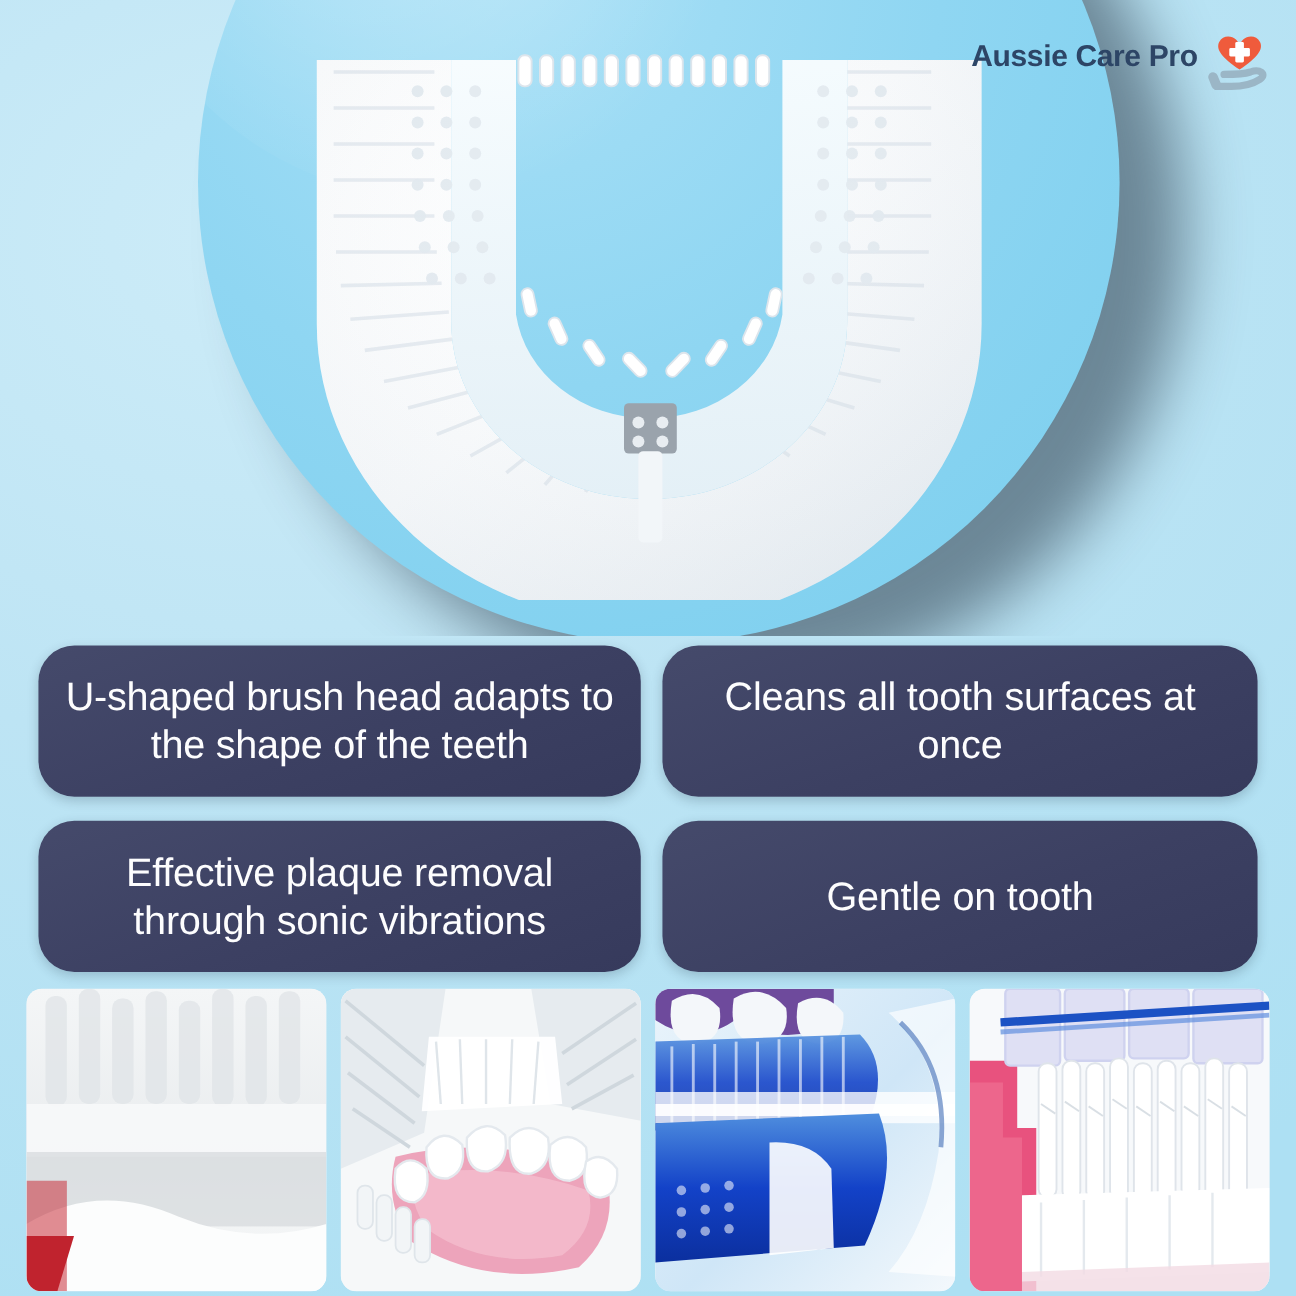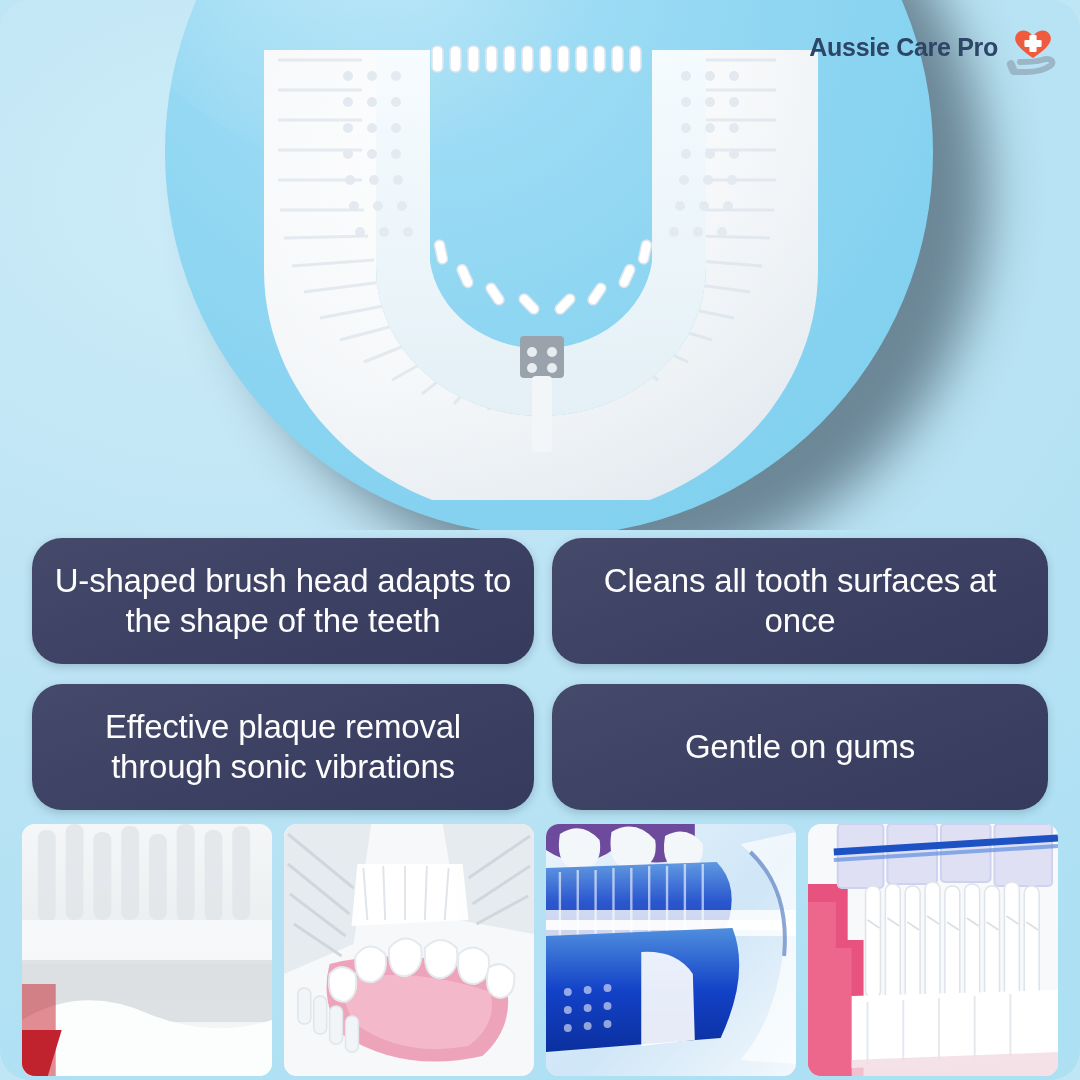--- a/index.html
+++ b/index.html
@@ -11,21 +11,20 @@
     position:relative;
   }
 
   
   #canvas {
     position:absolute; inset:0;
     width:1080px; height:1080px;
     background:
       radial-gradient(120% 90% at 22% 18%, #cdecf8 0%, #bde4f4 45%, #ade0f3 100%);
     overflow:hidden;
-    border-radius:30px;
   }
 
   
   #hero {
     position:absolute; left:0; top:0; width:1080px; height:530px;
     overflow:hidden;
   }
   
   .disc-shadow {
     position:absolute;
@@ -293,21 +292,21 @@
     <div class="feature">
       <span>U-shaped brush head adapts to the shape of the teeth</span>
     </div>
     <div class="feature">
       <span>Cleans all tooth surfaces at once</span>
     </div>
     <div class="feature">
       <span>Effective plaque removal through sonic vibrations</span>
     </div>
     <div class="feature">
-      <span>Gentle on gums</span>
+      <span>Gentle on tooth</span>
     </div>
   </div>
 
   <div id="gallery">
 
     <div class="thumb">
       <svg viewBox="0 0 252 252" preserveAspectRatio="none">
         <defs>
           <linearGradient id="t1bg" x1="0" y1="0" x2="0" y2="1">
             <stop offset="0%" stop-color="#f4f6f7"></stop>

